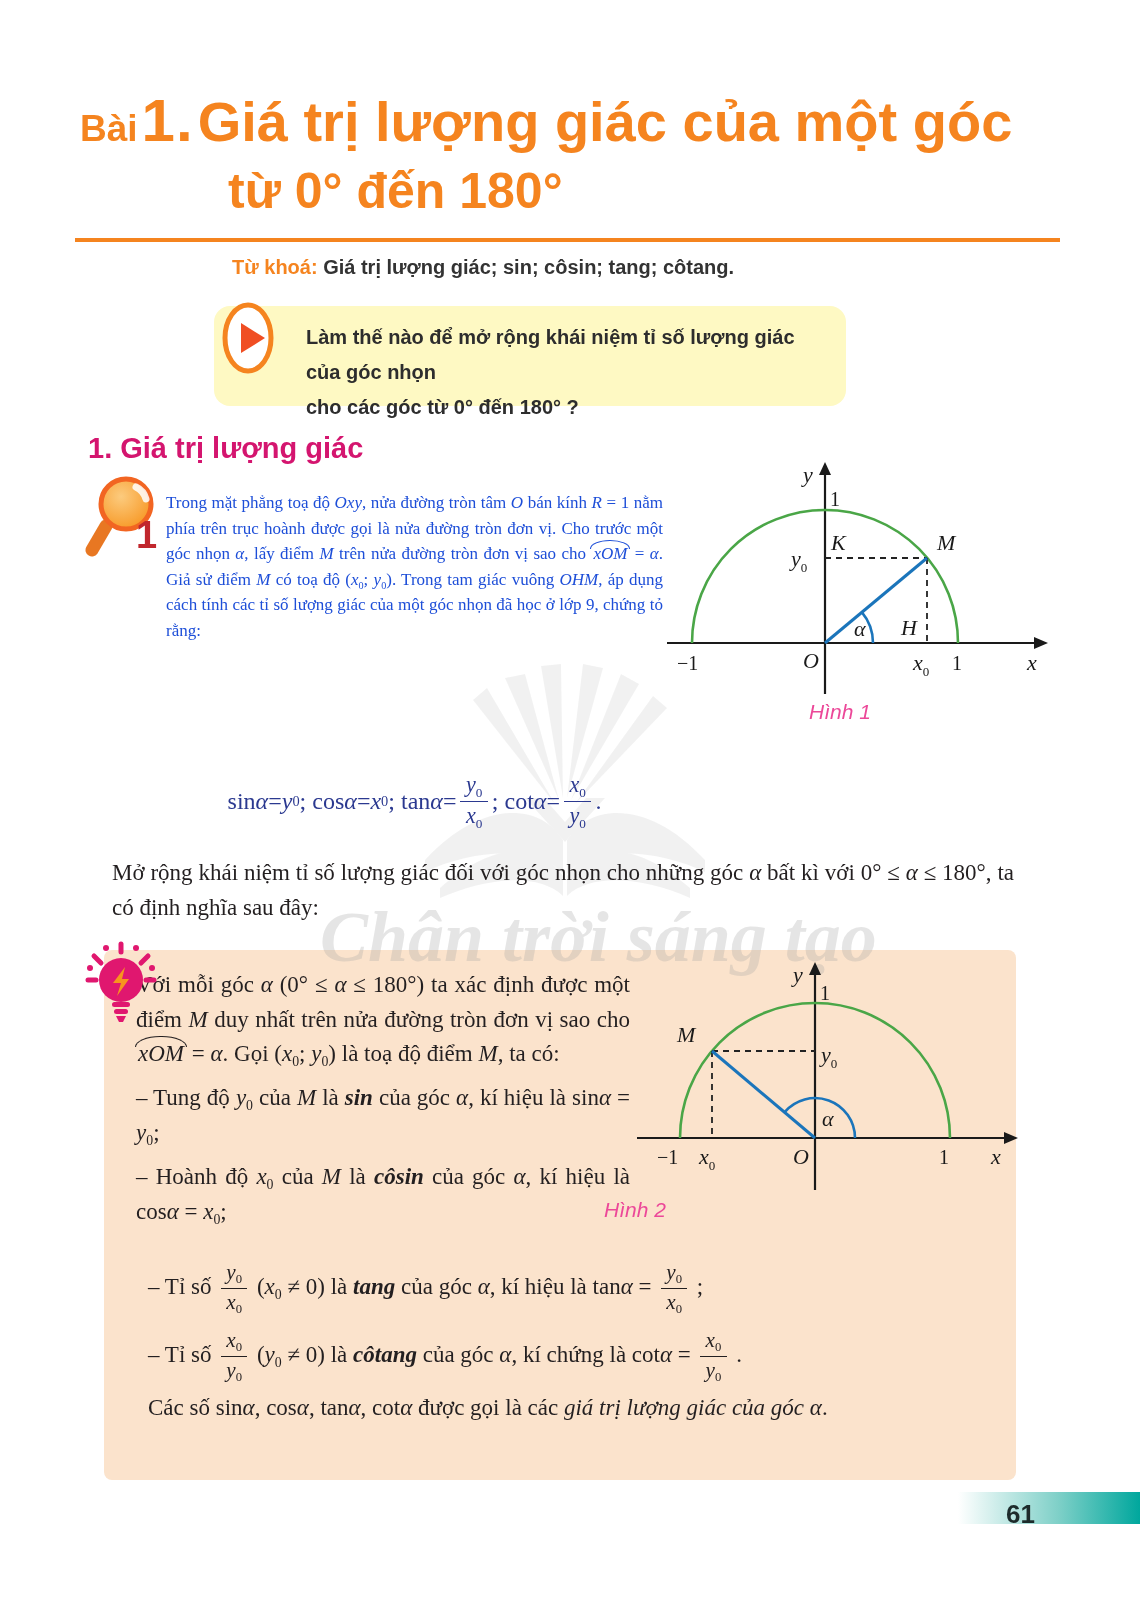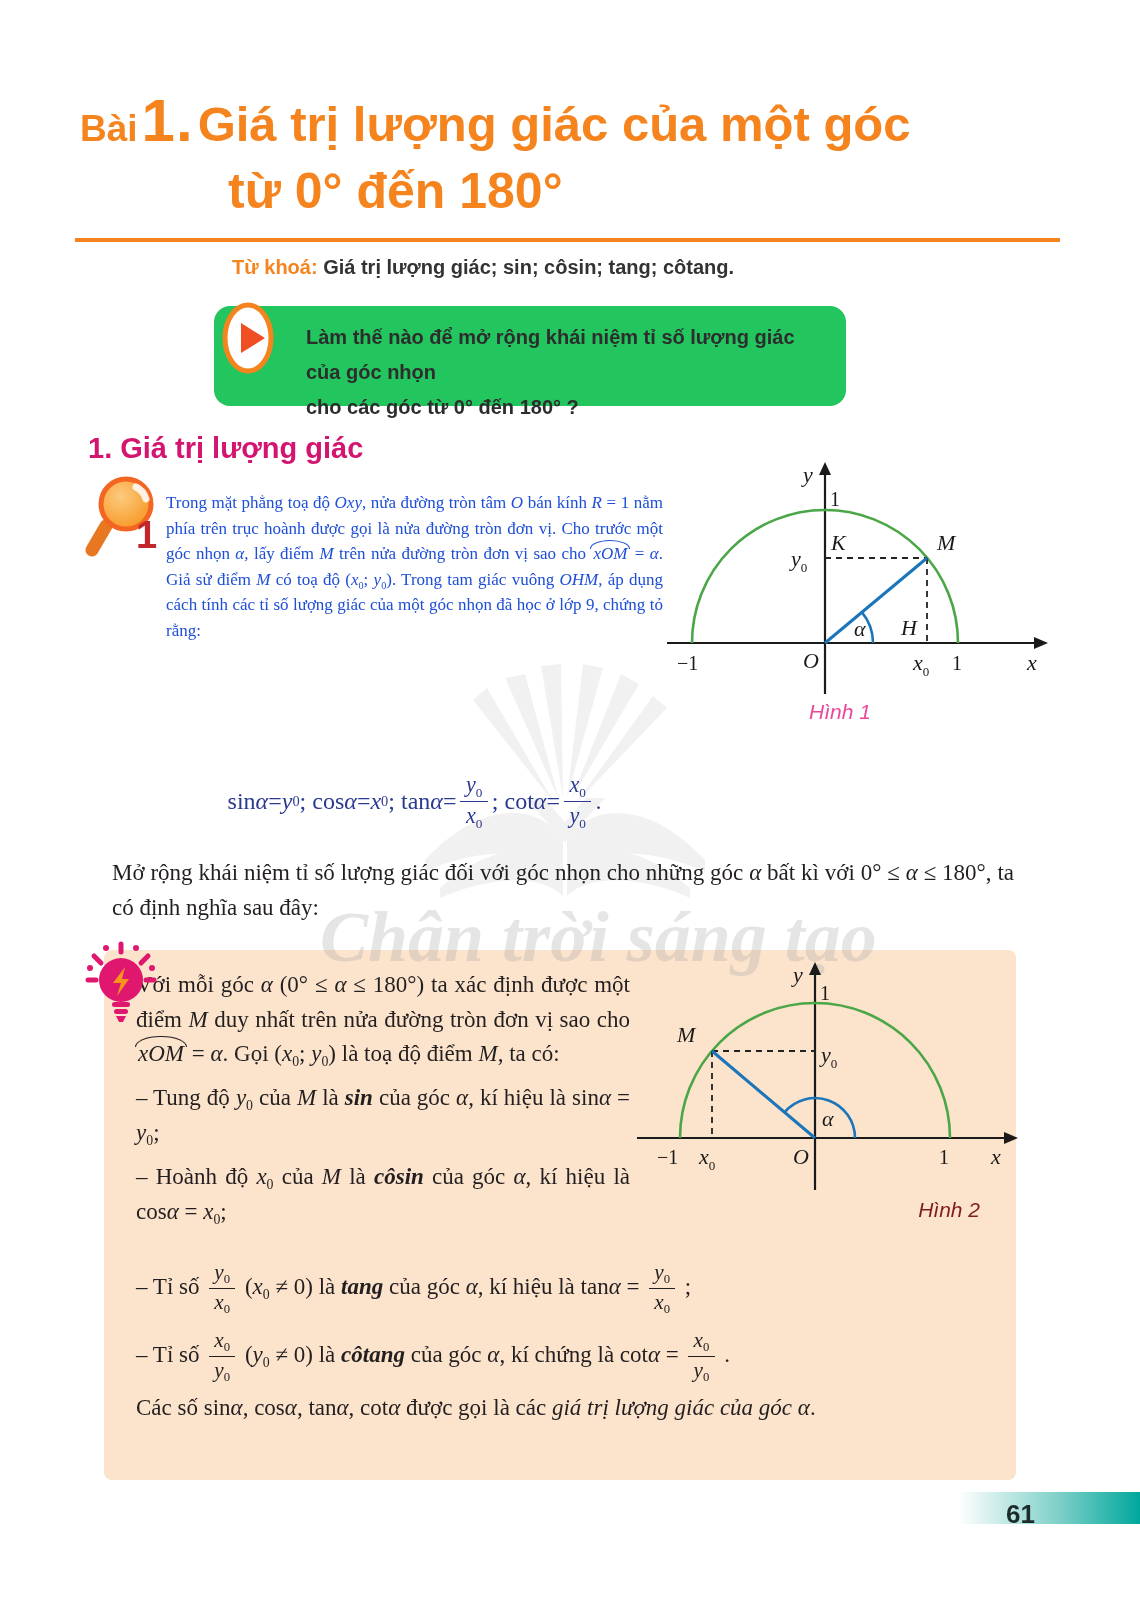--- a/index.html
+++ b/index.html
@@ -4,67 +4,67 @@
 <style>
   html,body{margin:0;padding:0;background:#fff;}
   #page{position:relative;width:1140px;height:1600px;background:#ffffff;overflow:hidden;
         font-family:"Liberation Serif",serif;color:#231f20;}
   .abs{position:absolute;}
   
   .title-row{left:80px;top:86px;display:flex;align-items:baseline;gap:4px;color:#F5841F;
              font-family:"Liberation Sans",sans-serif;font-weight:700;z-index:2;}
   .lesson-label{font-size:37px;}
   .lesson-number{font-size:60px;letter-spacing:1px;}
-  .title-main{font-size:49px;}
+  .title-main{font-size:56px;}
   .title-line2{left:228px;top:162px;color:#F5841F;font-family:"Liberation Sans",sans-serif;
                font-weight:700;font-size:50px;z-index:2;}
   .title-rule{left:75px;top:238px;width:985px;height:4px;background:#F5841F;z-index:2;}
   
   .keywords{left:232px;top:256px;font-family:"Liberation Sans",sans-serif;font-weight:700;
             font-size:20px;color:#333;z-index:2;}
   .keywords .kw-label{color:#F5841F;}
   
-  .starter-box{left:214px;top:306px;width:632px;height:100px;background:#22c55e;border-radius:16px;z-index:2;}
+  .starter-box{left:214px;top:306px;width:632px;height:100px;background:#fef9c3;border-radius:16px;z-index:2;}
   .starter-text{margin:14px 20px 0 92px;font-family:"Liberation Sans",sans-serif;font-weight:700;
                 font-size:20px;line-height:35px;color:#2d2d2d;}
   .starter-icon{left:220px;top:300px;z-index:3;}
   
   .sec-heading{left:88px;top:432px;font-family:"Liberation Sans",sans-serif;font-weight:700;
                font-size:29px;color:#D4156F;z-index:2;}
   .act-icon{left:84px;top:474px;z-index:3;}
   .act-text{left:166px;top:490px;width:497px;font-size:17px;line-height:1.5;text-align:justify;
             color:#1d4ed8;z-index:2;}
   .formula{left:166px;top:772px;width:497px;display:flex;justify-content:center;align-items:center;
            font-size:24px;color:#2B3990;z-index:2;white-space:nowrap;}
   
   .figwrap{z-index:2;}
   .fig1{left:655px;top:458px;width:395px;height:238px;}
   .fig1cap{left:670px;top:700px;width:340px;text-align:center;font-family:"Liberation Sans",sans-serif;
            font-style:italic;font-size:21px;color:#ec4899;z-index:2;}
   .fig2{left:625px;top:958px;width:395px;height:235px;}
-  .fig2cap{left:640px;top:1198px;width:340px;text-align:right;font-family:"Liberation Sans",sans-serif;
-           font-style:italic;font-size:21px;color:#7f1d1d;z-index:2;}
+  .fig2cap{left:604px;top:1198px;width:340px;text-align:left;font-family:"Liberation Sans",sans-serif;
+           font-style:italic;font-size:21px;color:#ec4899;z-index:2;}
   .axis{stroke:#1a1a1a;stroke-width:2.2;}
   .axisfill{fill:#1a1a1a;}
   .circle{stroke:#4AA647;stroke-width:2.6;fill:none;}
   .dash{stroke:#222;stroke-width:1.8;stroke-dasharray:6 5;}
   .blue{stroke:#1B75BB;stroke-width:3;}
   .bluearc{stroke:#1B75BB;stroke-width:2.6;fill:none;}
   .flab{font-family:"Liberation Serif",serif;font-size:22px;font-style:italic;fill:#1a1a1a;}
   .fnum{font-family:"Liberation Serif",serif;font-size:20px;font-style:normal;fill:#1a1a1a;}
   .fsub{font-size:13px;font-style:normal;}
   
   .bridge{left:112px;top:856px;width:902px;font-size:23px;line-height:1.5;text-align:justify;z-index:2;}
   
   .defbox{left:104px;top:950px;width:912px;height:530px;background:#FBE3CC;border-radius:8px;z-index:0;}
   .bulb{left:76px;top:936px;z-index:3;}
   .def-a{left:136px;top:968px;width:494px;font-size:23px;line-height:1.5;text-align:justify;z-index:2;}
   .def-a p{margin:0 0 8px 0;}
   .def-b{left:136px;top:1260px;width:856px;font-size:23px;z-index:2;}
-  .def-b p{margin:0 0 10px 0;}
+  .def-b p{margin:0 0 10px 12px;}
   
   .i{font-style:italic;}
   .bi{font-style:italic;font-weight:700;}
   .sub{font-size:.6em;vertical-align:-0.35em;font-style:normal;}
   .hat{font-style:italic;position:relative;padding:0 2px;}
   .hat::before{content:"";position:absolute;left:-1px;right:-1px;top:-0.22em;height:0.45em;
                border:1.6px solid currentColor;border-bottom:none;border-radius:50%/100% 100% 0 0;}
   .frac{display:inline-flex;flex-direction:column;text-align:center;vertical-align:middle;
         margin:0 .18em;font-size:.92em;line-height:1.18;}
   .frac .num{border-bottom:1.5px solid currentColor;padding:0 .25em .04em;}

